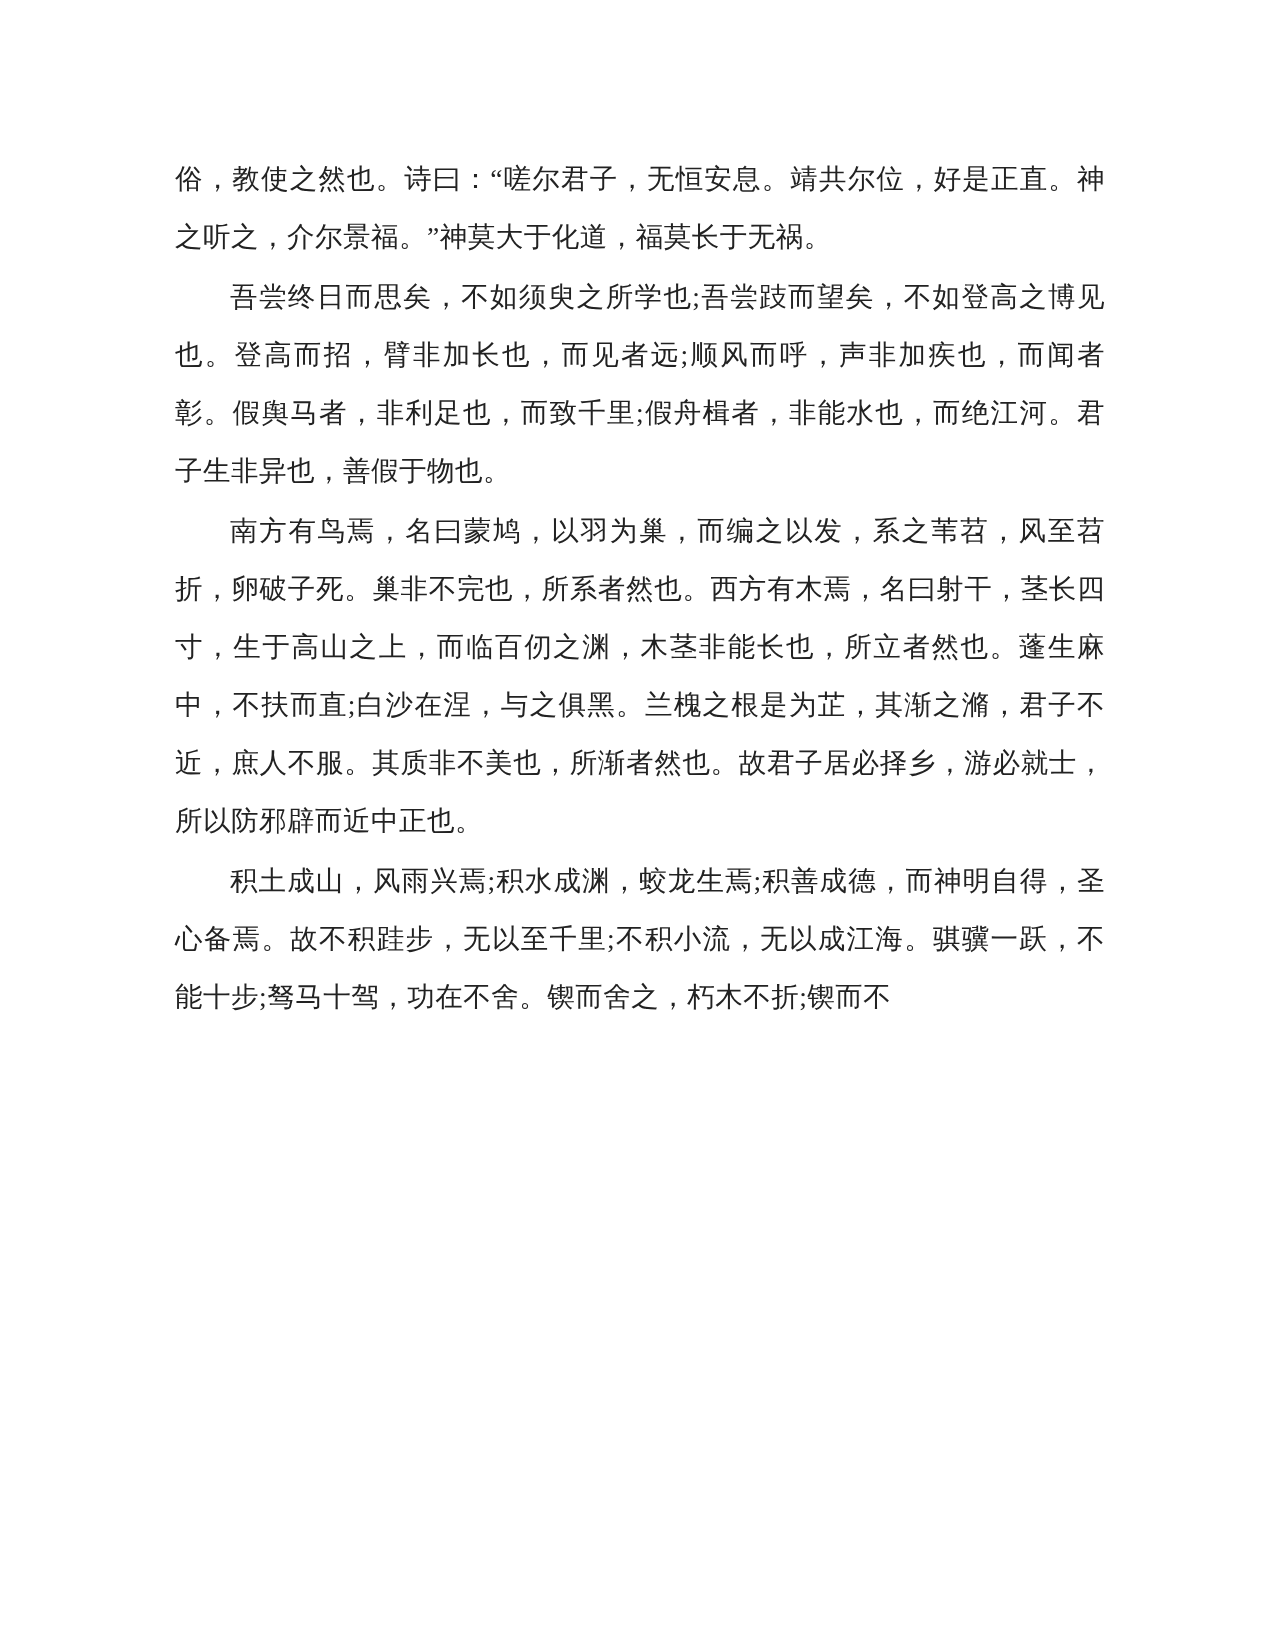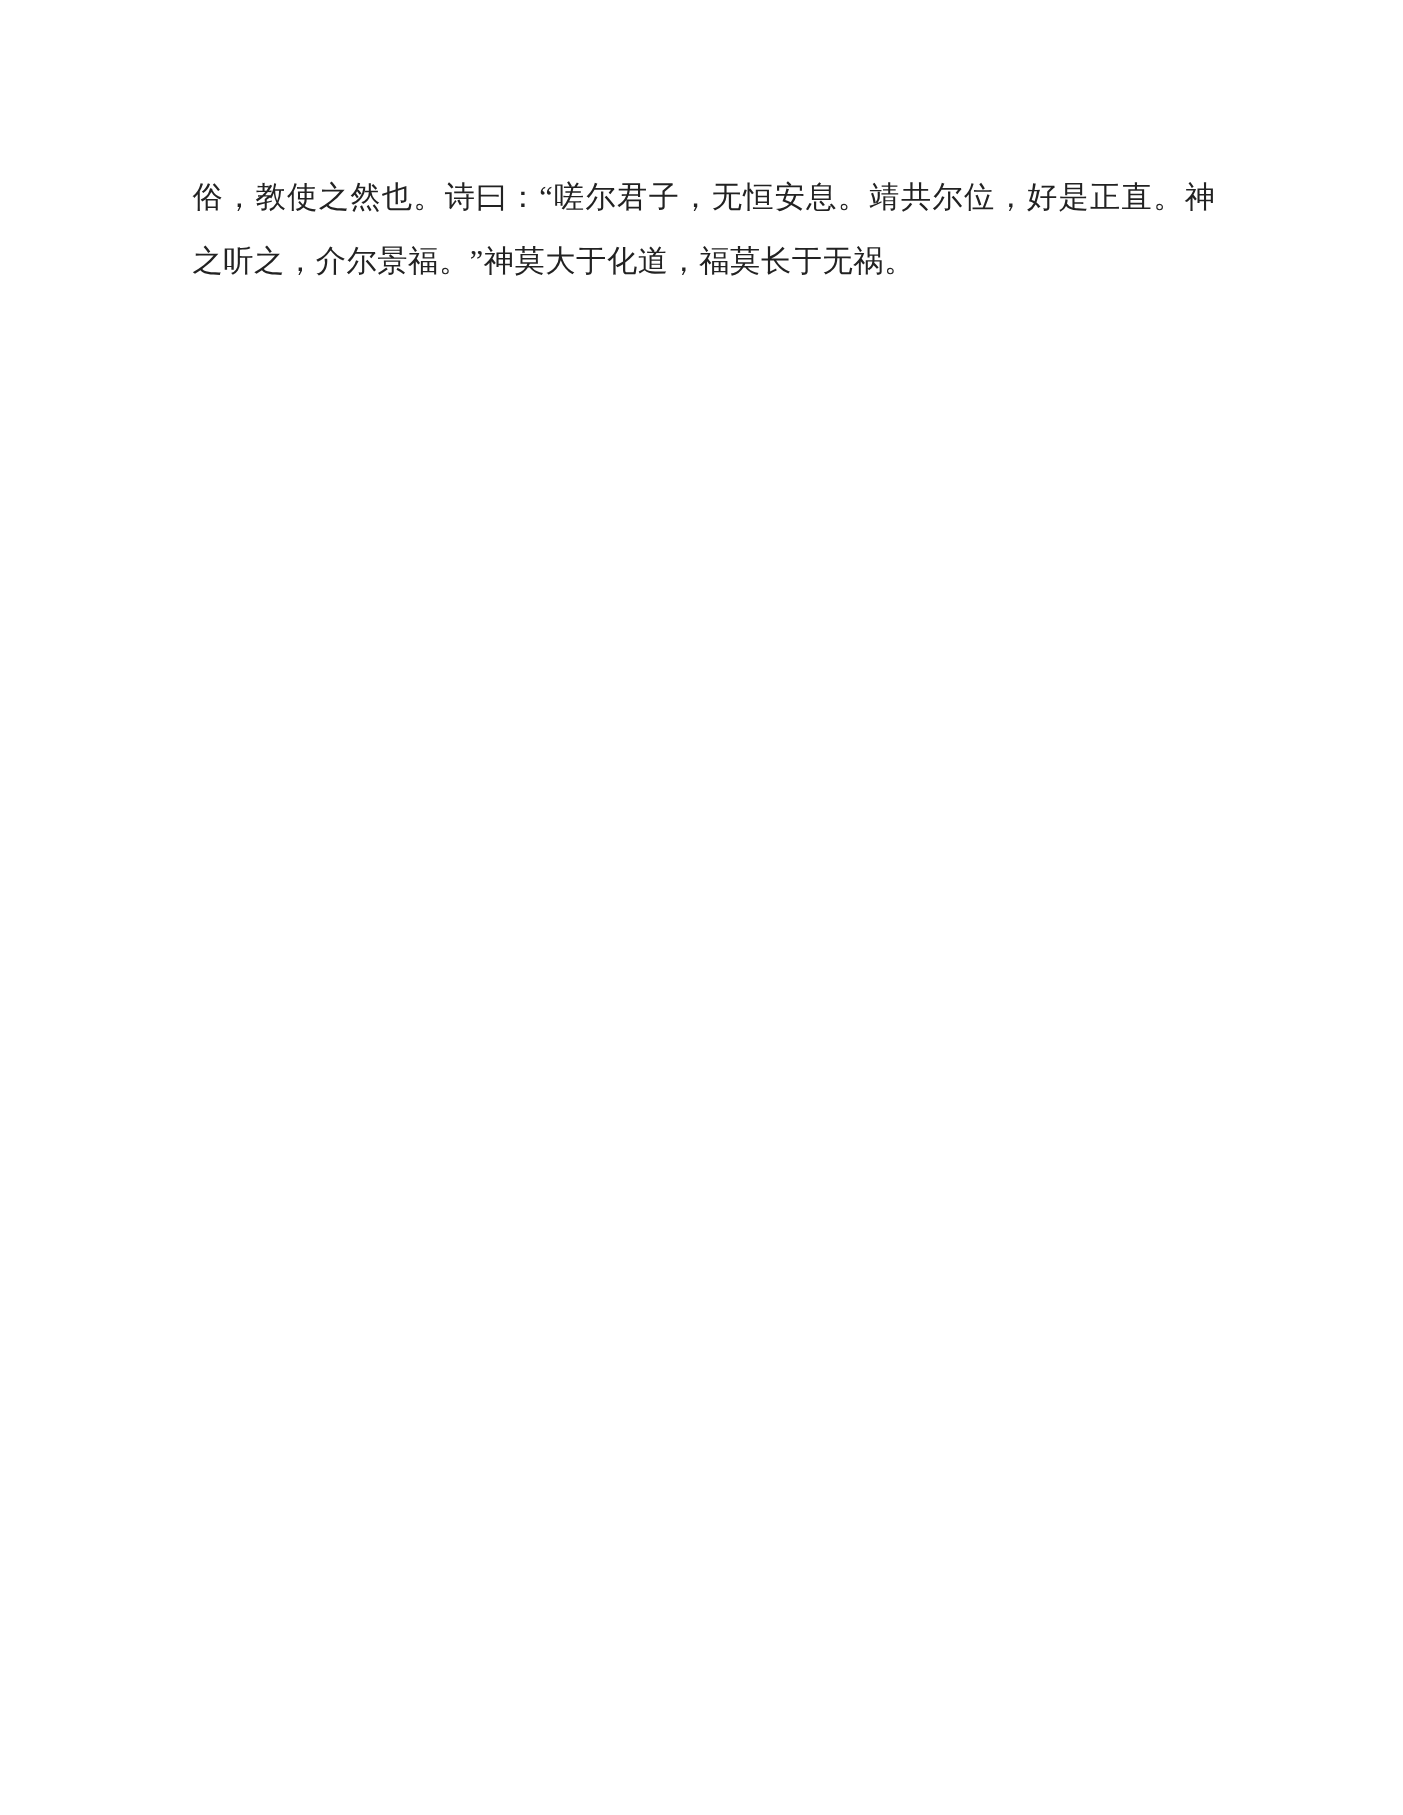--- a/index.html
+++ b/index.html
@@ -38,14 +38,17 @@
   .para.no-indent {
     text-indent: 0;
   }
 </style>
 </head>
 <body>
 
 <div class="page">
   <div class="doc-body">
     <p class="para no-indent">俗，教使之然也。诗曰：“嗟尔君子，无恒安息。靖共尔位，好是正直。神之听之，介尔景福。”神莫大于化道，福莫长于无祸。</p>
+    <p class="para">吾尝终日而思矣，不如须臾之所学也;吾尝跂而望矣，不如登高之博见也。登高而招，臂非加长也，而见者远;顺风而呼，声非加疾也，而闻者彰。假舆马者，非利足也，而致千里;假舟楫者，非能水也，而绝江河。君子生非异也，善假于物也。</p>
+    <p class="para">南方有鸟焉，名曰蒙鸠，以羽为巢，而编之以发，系之苇苕，风至苕折，卵破子死。巢非不完也，所系者然也。西方有木焉，名曰射干，茎长四寸，生于高山之上，而临百仞之渊，木茎非能长也，所立者然也。蓬生麻中，不扶而直;白沙在涅，与之俱黑。兰槐之根是为芷，其渐之滫，君子不近，庶人不服。其质非不美也，所渐者然也。故君子居必择乡，游必就士，所以防邪辟而近中正也。</p>
+    <p class="para">积土成山，风雨兴焉;积水成渊，蛟龙生焉;积善成德，而神明自得，圣心备焉。故不积跬步，无以至千里;不积小流，无以成江海。骐骥一跃，不能十步;驽马十驾，功在不舍。锲而舍之，朽木不折;锲而不</p>
   </div>
 </div>
 
 </body></html>

